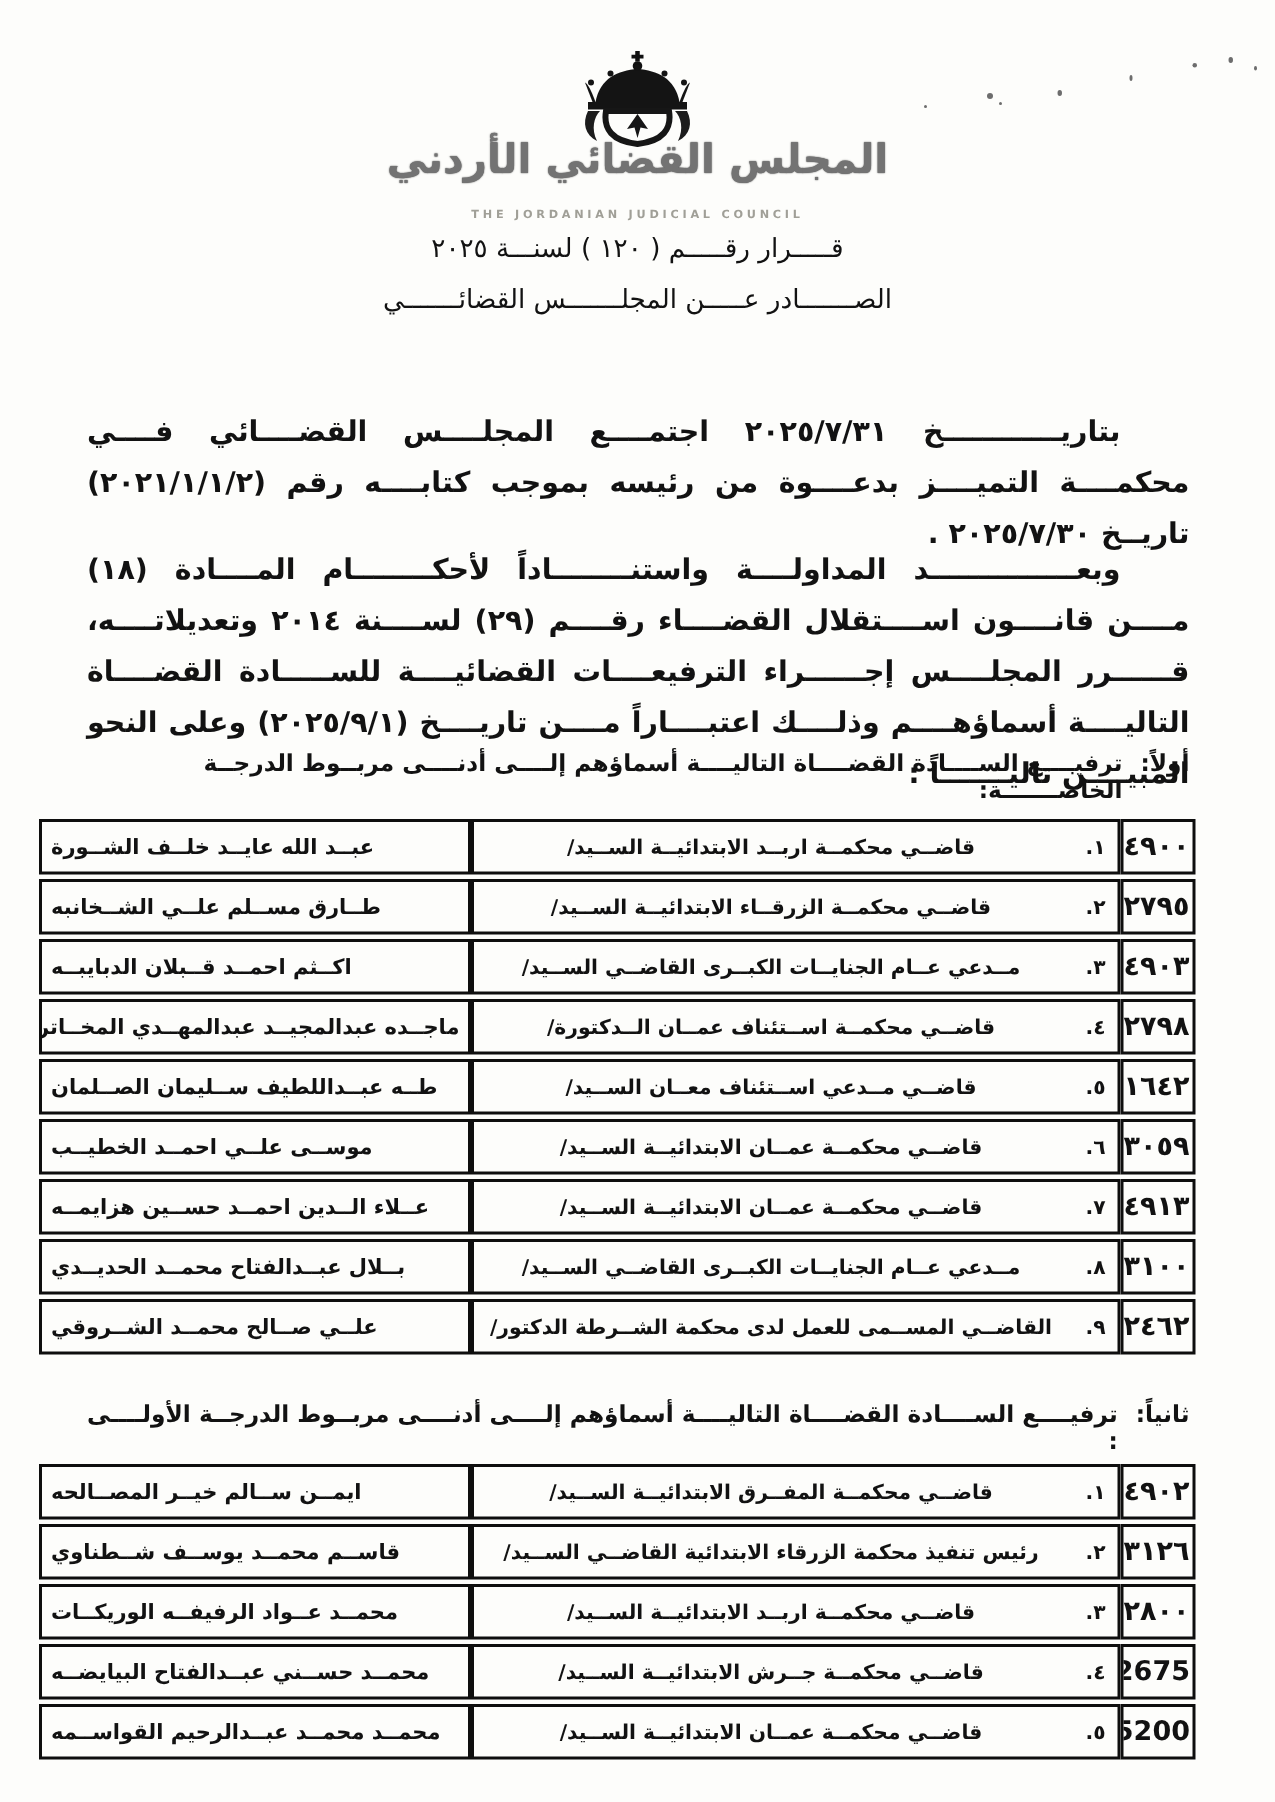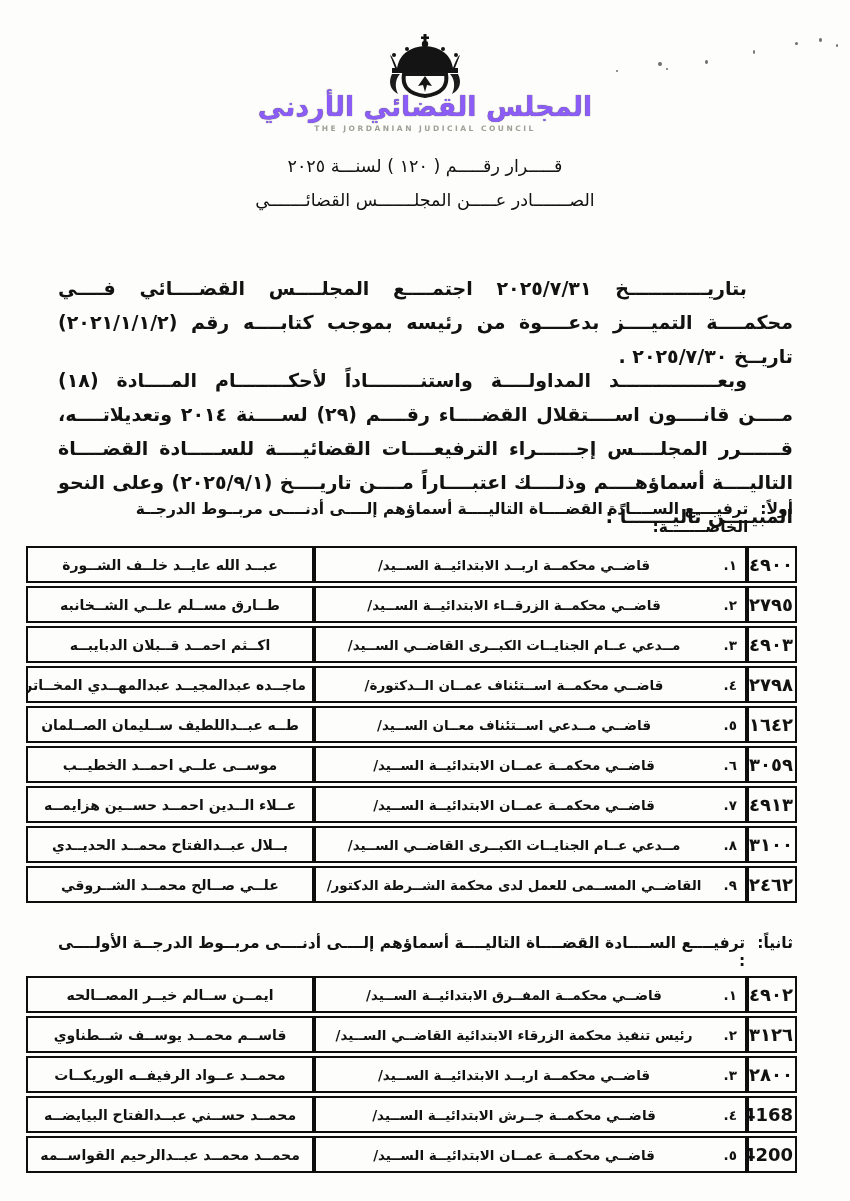--- a/index.html
+++ b/index.html
@@ -13,26 +13,26 @@
     direction:rtl;
     overflow:hidden;
   }
   
   .speck{position:absolute;background:#6d6d6d;border-radius:50%;}
   
   .emblem{position:absolute;top:34px;left:0;right:0;text-align:center;}
   .emblem svg{display:block;margin:0 auto;}
   .calligraphy{
     font-weight:bold;font-size:27px;letter-spacing:-1px;
-    color:#8b5cf6;line-height:30px;margin-top:-6px;
+    color:#737373;line-height:30px;margin-top:-6px;
     text-shadow:0 0 1px #333;
   }
   .eng-caption{
     font-size:7.5px;letter-spacing:2.5px;color:#a09f97;
-    font-weight:bold;margin-top:2px;direction:ltr;
+    font-weight:bold;margin-top:16px;direction:ltr;
   }
   
   .title-block{position:absolute;top:156px;left:0;right:0;text-align:center;}
   .title-line1{font-size:17.5px;font-weight:normal;letter-spacing:0px;}
   .title-line2{font-size:17.5px;font-weight:normal;margin-top:14px;}
   
   .para{
     position:absolute;right:57px;left:58px;
     font-size:19px;font-weight:bold;
     line-height:34px;text-align:justify;text-justify:inter-word;
@@ -60,21 +60,21 @@
   .table-2{top:973px;}
   td{
     border:2.4px solid #0e0e0e;
     height:33px;
     font-weight:bold;
     background:#fdfdfb;
     overflow:hidden;white-space:nowrap;
   }
   td.c-grade{width:42px;font-size:18px;text-align:center;padding:0 2px;}
   td.c-pos{width:416px;padding:0 8px 0 5px;font-size:13.5px;}
-  td.c-name{width:272px;font-size:14px;text-align:center;padding:0 6px;}
+  td.c-name{width:272px;font-size:14px;text-align:left;padding:0 6px;}
   .pos-wrap{display:flex;align-items:center;width:100%;}
   .serial{flex:0 0 30px;font-size:13.5px;}
   .ptxt{flex:1 1 auto;text-align:center;font-size:13.5px;}
 </style>
 </head>
 <body>
 
 <div class="page">
 
   <div>
@@ -258,31 +258,31 @@
         <td class="c-grade">٢٨٠٠</td>
         <td class="c-pos">
             <span class="pos-wrap">
               <span class="serial">٣.</span>
               <span class="ptxt">قاضــي محكمــة اربــد الابتدائيــة الســيد/</span>
             </span>
           </td>
         <td class="c-name">محمــد عــواد الرفيفــه الوريكــات</td>
       </tr>
       <tr>
-        <td class="c-grade">4168</td>
+        <td class="c-grade">2675</td>
         <td class="c-pos">
             <span class="pos-wrap">
               <span class="serial">٤.</span>
               <span class="ptxt">قاضــي محكمــة جــرش الابتدائيــة الســيد/</span>
             </span>
           </td>
         <td class="c-name">محمــد حســني عبــدالفتاح البيايضــه</td>
       </tr>
       <tr>
-        <td class="c-grade">4200</td>
+        <td class="c-grade">5200</td>
         <td class="c-pos">
             <span class="pos-wrap">
               <span class="serial">٥.</span>
               <span class="ptxt">قاضــي محكمــة عمــان الابتدائيــة الســيد/</span>
             </span>
           </td>
         <td class="c-name">محمــد محمــد عبــدالرحيم القواســمه</td>
       </tr>
     </tbody>
   </table>

